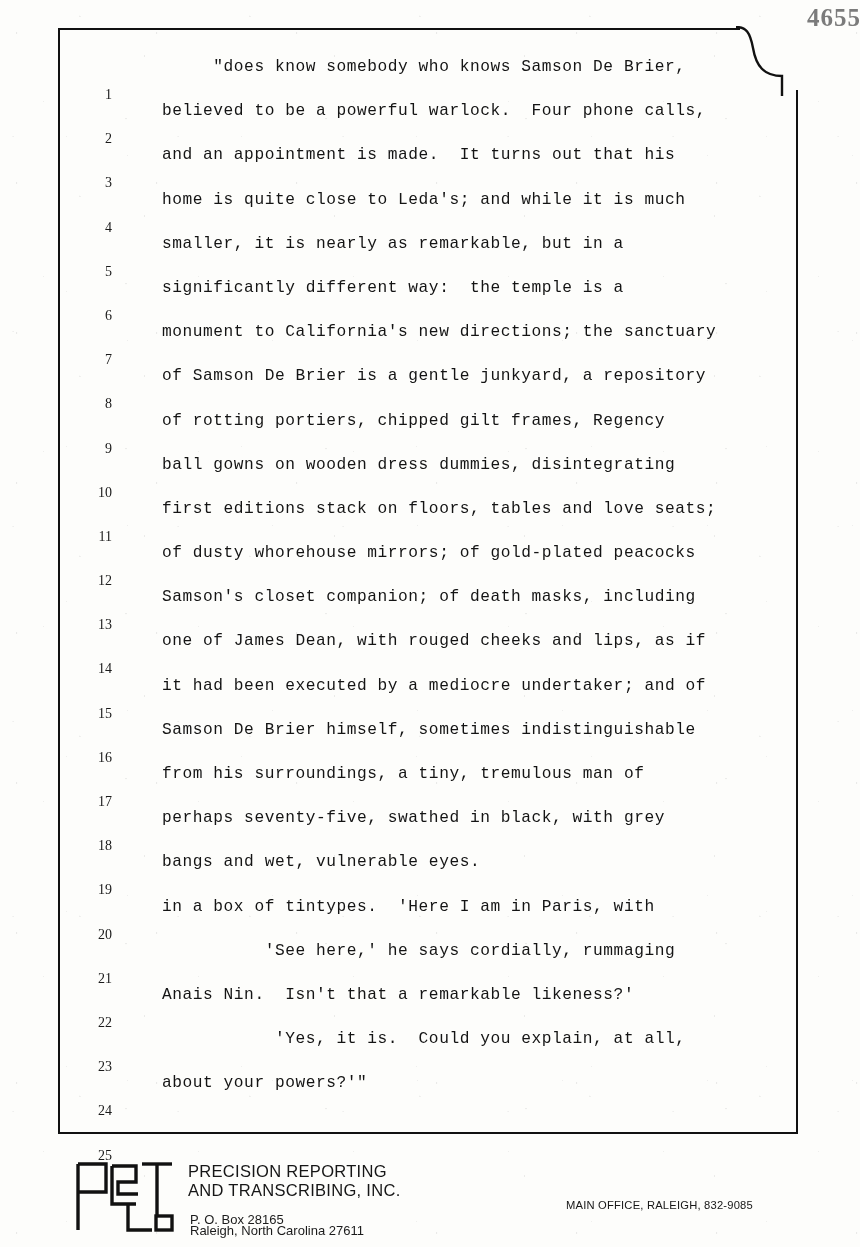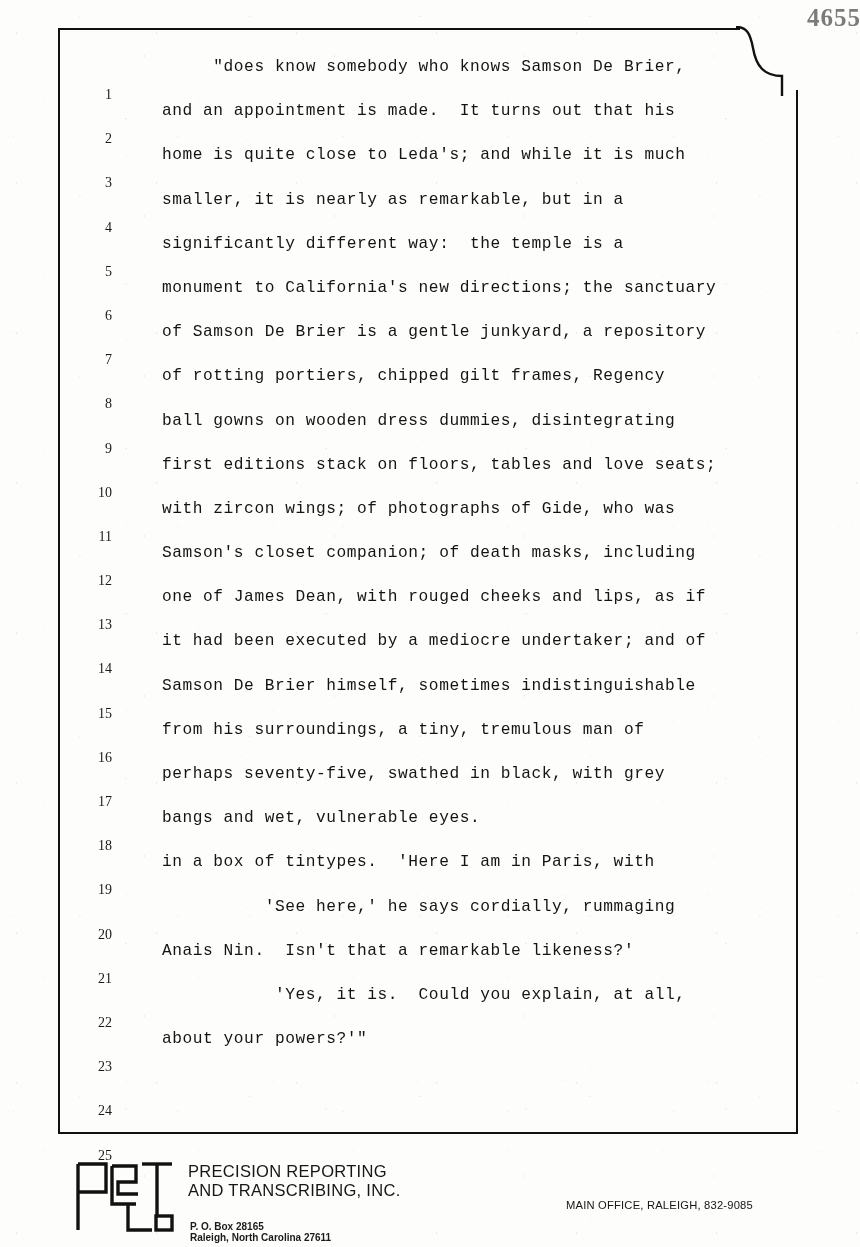--- a/index.html
+++ b/index.html
@@ -156,25 +156,24 @@
     font-size: 16.5px;
     letter-spacing: .3px;
     line-height: 19px;
     color: #161616;
   }
   #footer-address {
     position: absolute;
     left: 190px;
     top: 66px;
     font-family: "Liberation Sans", sans-serif;
-    font-size: 10px;
-    font-weight: 700;
+    font-size: 13px;
+    font-weight: 400;
     line-height: 11px;
     color: #1b1b1b;
-    margin-top: 7px;
   }
   #footer-contact {
     position: absolute;
     left: 566px;
     top: 16px;
     font-family: "Liberation Sans", sans-serif;
     font-size: 11.2px;
     letter-spacing: .2px;
     line-height: 16.5px;
     color: #161616;
@@ -228,30 +227,31 @@
       <div class="line-number">22</div>
       <div class="line-number">23</div>
       <div class="line-number">24</div>
       <div class="line-number">25</div>
     </div>
 
   </div>
 
   <div id="transcript-body">
     <div class="transcript-line">     "does know somebody who knows Samson De Brier,</div>
+    <div class="transcript-line">believed to be a powerful warlock.  Four phone calls,</div>
     <div class="transcript-line">and an appointment is made.  It turns out that his</div>
     <div class="transcript-line">home is quite close to Leda's; and while it is much</div>
     <div class="transcript-line">smaller, it is nearly as remarkable, but in a</div>
     <div class="transcript-line">significantly different way:  the temple is a</div>
     <div class="transcript-line">monument to California's new directions; the sanctuary</div>
     <div class="transcript-line">of Samson De Brier is a gentle junkyard, a repository</div>
     <div class="transcript-line">of rotting portiers, chipped gilt frames, Regency</div>
     <div class="transcript-line">ball gowns on wooden dress dummies, disintegrating</div>
     <div class="transcript-line">first editions stack on floors, tables and love seats;</div>
-    <div class="transcript-line">with zircon wings; of photographs of Gide, who was</div>
+    <div class="transcript-line">of dusty whorehouse mirrors; of gold-plated peacocks</div>
     <div class="transcript-line">Samson's closet companion; of death masks, including</div>
     <div class="transcript-line">one of James Dean, with rouged cheeks and lips, as if</div>
     <div class="transcript-line">it had been executed by a mediocre undertaker; and of</div>
     <div class="transcript-line">Samson De Brier himself, sometimes indistinguishable</div>
     <div class="transcript-line">from his surroundings, a tiny, tremulous man of</div>
     <div class="transcript-line">perhaps seventy-five, swathed in black, with grey</div>
     <div class="transcript-line">bangs and wet, vulnerable eyes.</div>
     <div class="transcript-line">in a box of tintypes.  'Here I am in Paris, with</div>
     <div class="transcript-line">          'See here,' he says cordially, rummaging</div>
     <div class="transcript-line">Anais Nin.  Isn't that a remarkable likeness?'</div>

